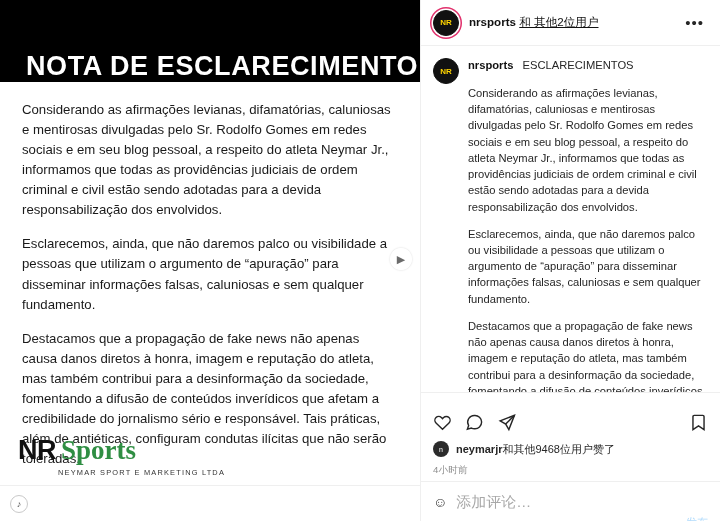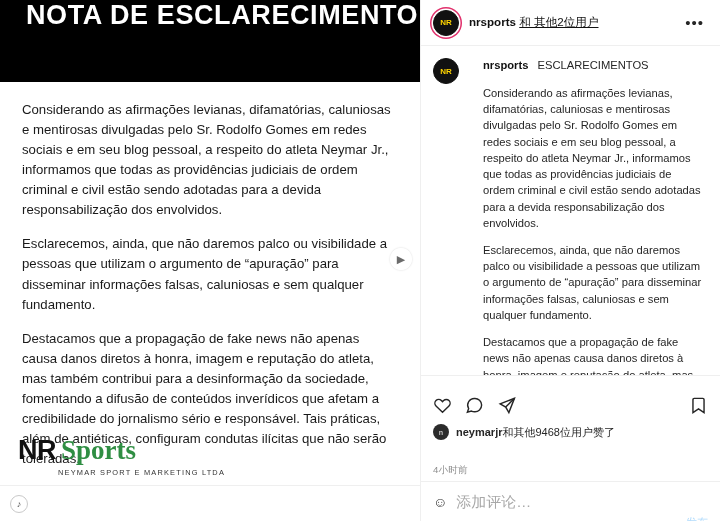--- a/index.html
+++ b/index.html
@@ -22,21 +22,21 @@
     background: #ffffff;
     position: relative;
     flex: 0 0 421px;
     border-right: 1px solid #efefef;
   }
   .media-banner {
     background: #000000;
     height: 82px;
     width: 100%;
     display: flex;
-    align-items: flex-start;
+    align-items: flex-end;
     padding-left: 26px;
   }
   .media-banner-title {
     color: #ffffff;
     font-size: 27px;
     font-weight: bold;
     letter-spacing: 0.6px;
     font-family: "Liberation Sans", sans-serif;
   }
   .media-body {
@@ -169,21 +169,21 @@
     flex: 1 1 auto;
     overflow: hidden;
     padding: 12px 14px 4px 12px;
     position: relative;
   }
   .caption-row {
     display: flex;
     align-items: flex-start;
   }
   .caption-body {
-    margin-left: 24px;
+    margin-left: 9px;
     font-size: 11.2px;
     line-height: 1.42;
     color: #262626;
     flex: 1 1 auto;
   }
   .caption-first-line .username { margin-right: 6px; }
   .caption-p {
     margin-top: 11px;
     font-size: 11.2px;
     line-height: 1.45;
@@ -219,21 +219,21 @@
     display: flex; align-items: center; justify-content: center;
     color: #fff; font-size: 7px;
   }
   .liked-text {
     margin-left: 7px;
     font-size: 11px;
     color: #262626;
   }
   .liked-text b { font-weight: bold; }
   .timestamp {
-    margin-top: 24px;
+    margin-top: 7px;
     font-size: 9.6px;
     color: #8e8e8e;
     letter-spacing: 0.2px;
   }
   .comment-bar {
     border-top: 1px solid #efefef;
     height: 40px;
     display: flex;
     align-items: center;
     padding: 0 12px;

